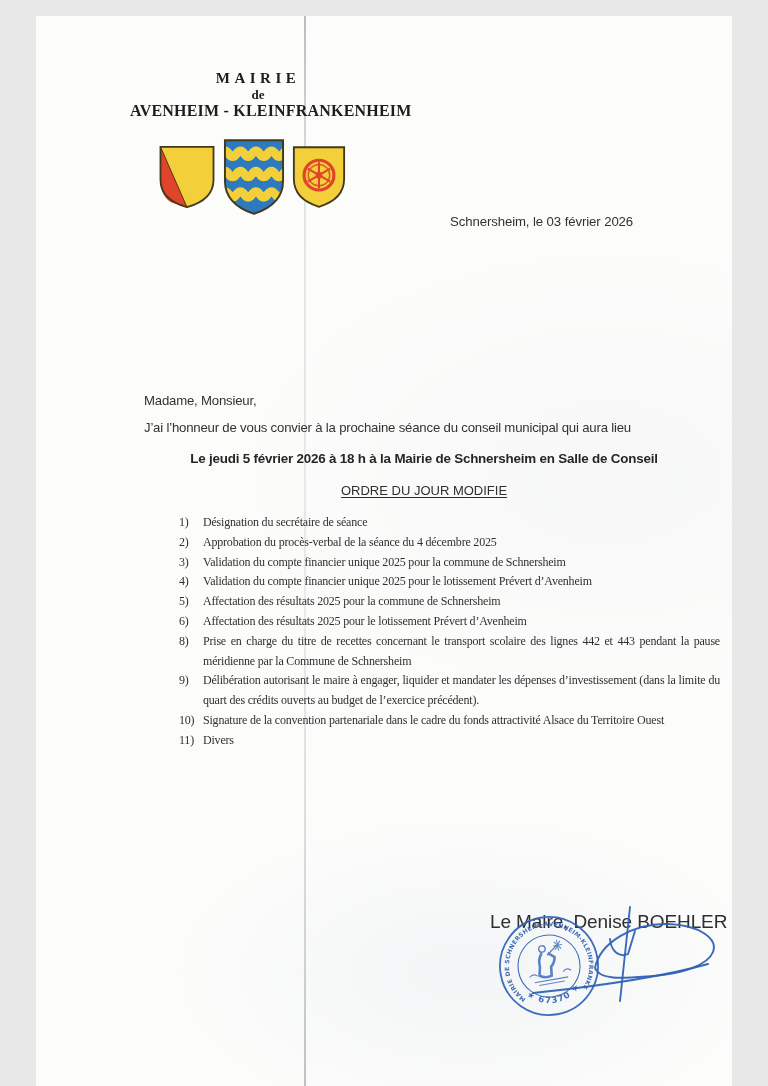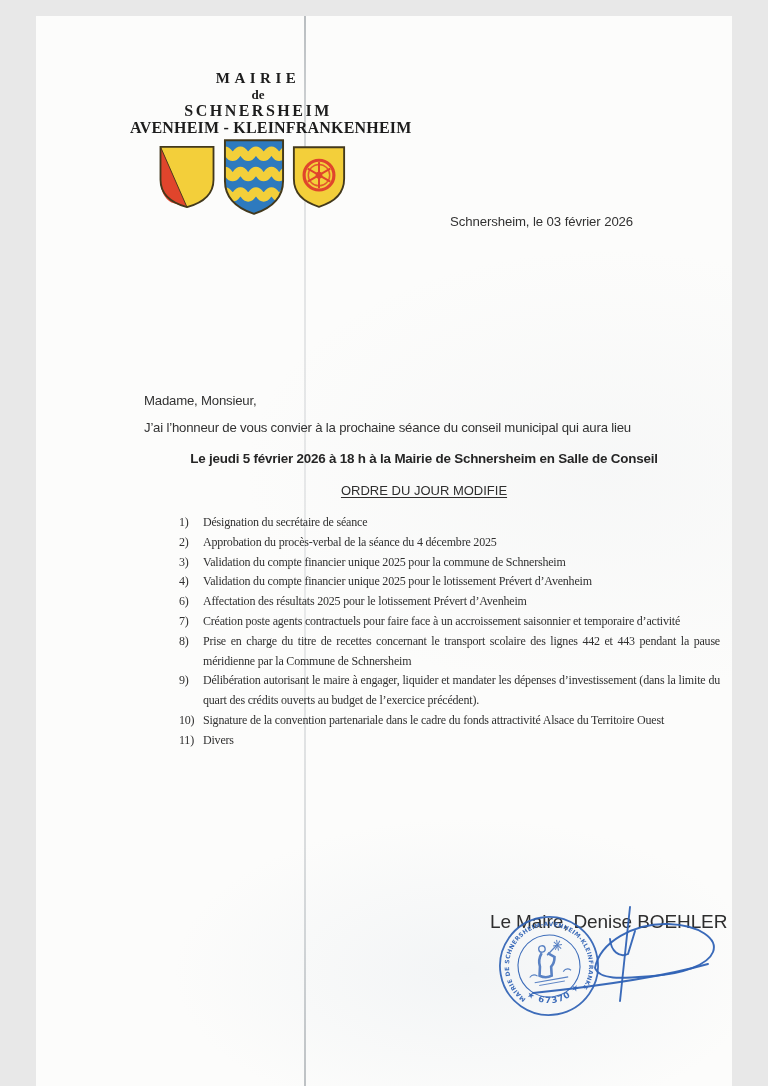--- a/index.html
+++ b/index.html
@@ -75,21 +75,20 @@
 <body>
 
 <div class="page">
 
   <div class="fold-line"></div>
   <div class="scan-bottom-line"></div>
 
   <div class="letterhead">
     <div class="lh-line lh-mairie">MAIRIE</div>
     <div class="lh-line lh-de">de</div>
-    <div class="lh-line lh-commune">SCHNERSHEIM</div>
     <div class="lh-line lh-villages">AVENHEIM - KLEINFRANKENHEIM</div>
   </div>
 
   <div class="shields">
     <svg class="shield-left" width="58" height="64" viewBox="0 0 62 70">
       <path class="sh-gold" d="M2 2 H60 V38 Q60 60 31 68 Q2 60 2 38 Z"></path>
       <path class="sh-red" d="M2 2 L31 68 Q2 60 2 38 Z M2 2 L31 68 L14 63 Q2 56 2 38 Z"></path>
       <path class="sh-red" d="M2 2 L31 68 Q16 64 8 56 Q2 49 2 38 Z"></path>
       <path class="sh-outline" d="M2 2 H60 V38 Q60 60 31 68 Q2 60 2 38 Z"></path>
       <path d="M2 2 L31 68" stroke="#43391c" stroke-width="1" fill="none"></path>
@@ -139,28 +138,28 @@
     </div>
 
     <div class="agenda-item">
       <span class="num">3)</span><span class="txt">Validation du compte financier unique 2025 pour la commune de Schnersheim</span>
     </div>
 
     <div class="agenda-item">
       <span class="num">4)</span><span class="txt">Validation du compte financier unique 2025 pour le lotissement Prévert d’Avenheim</span>
     </div>
 
+    <div class="agenda-item">
+      <span class="num">5)</span><span class="txt">Affectation des résultats 2025 pour la commune de Schnersheim</span>
+    </div>
 
     <div class="agenda-item">
       <span class="num">6)</span><span class="txt">Affectation des résultats 2025 pour le lotissement Prévert d’Avenheim</span>
     </div>
 
-    <div class="agenda-item">
-      <span class="num">7)</span><span class="txt">Création poste agents contractuels pour faire face à un accroissement saisonnier et temporaire d’activité</span>
-    </div>
 
     <div class="agenda-item">
       <span class="num">8)</span><span class="txt">Prise en charge du titre de recettes concernant le transport scolaire des lignes 442 et 443 pendant la pause méridienne par la Commune de Schnersheim</span>
     </div>
 
     <div class="agenda-item">
       <span class="num">9)</span><span class="txt">Délibération autorisant le maire à engager, liquider et mandater les dépenses d’investissement (dans la limite du quart des crédits ouverts au budget de l’exercice précédent).</span>
     </div>
 
     <div class="agenda-item">

